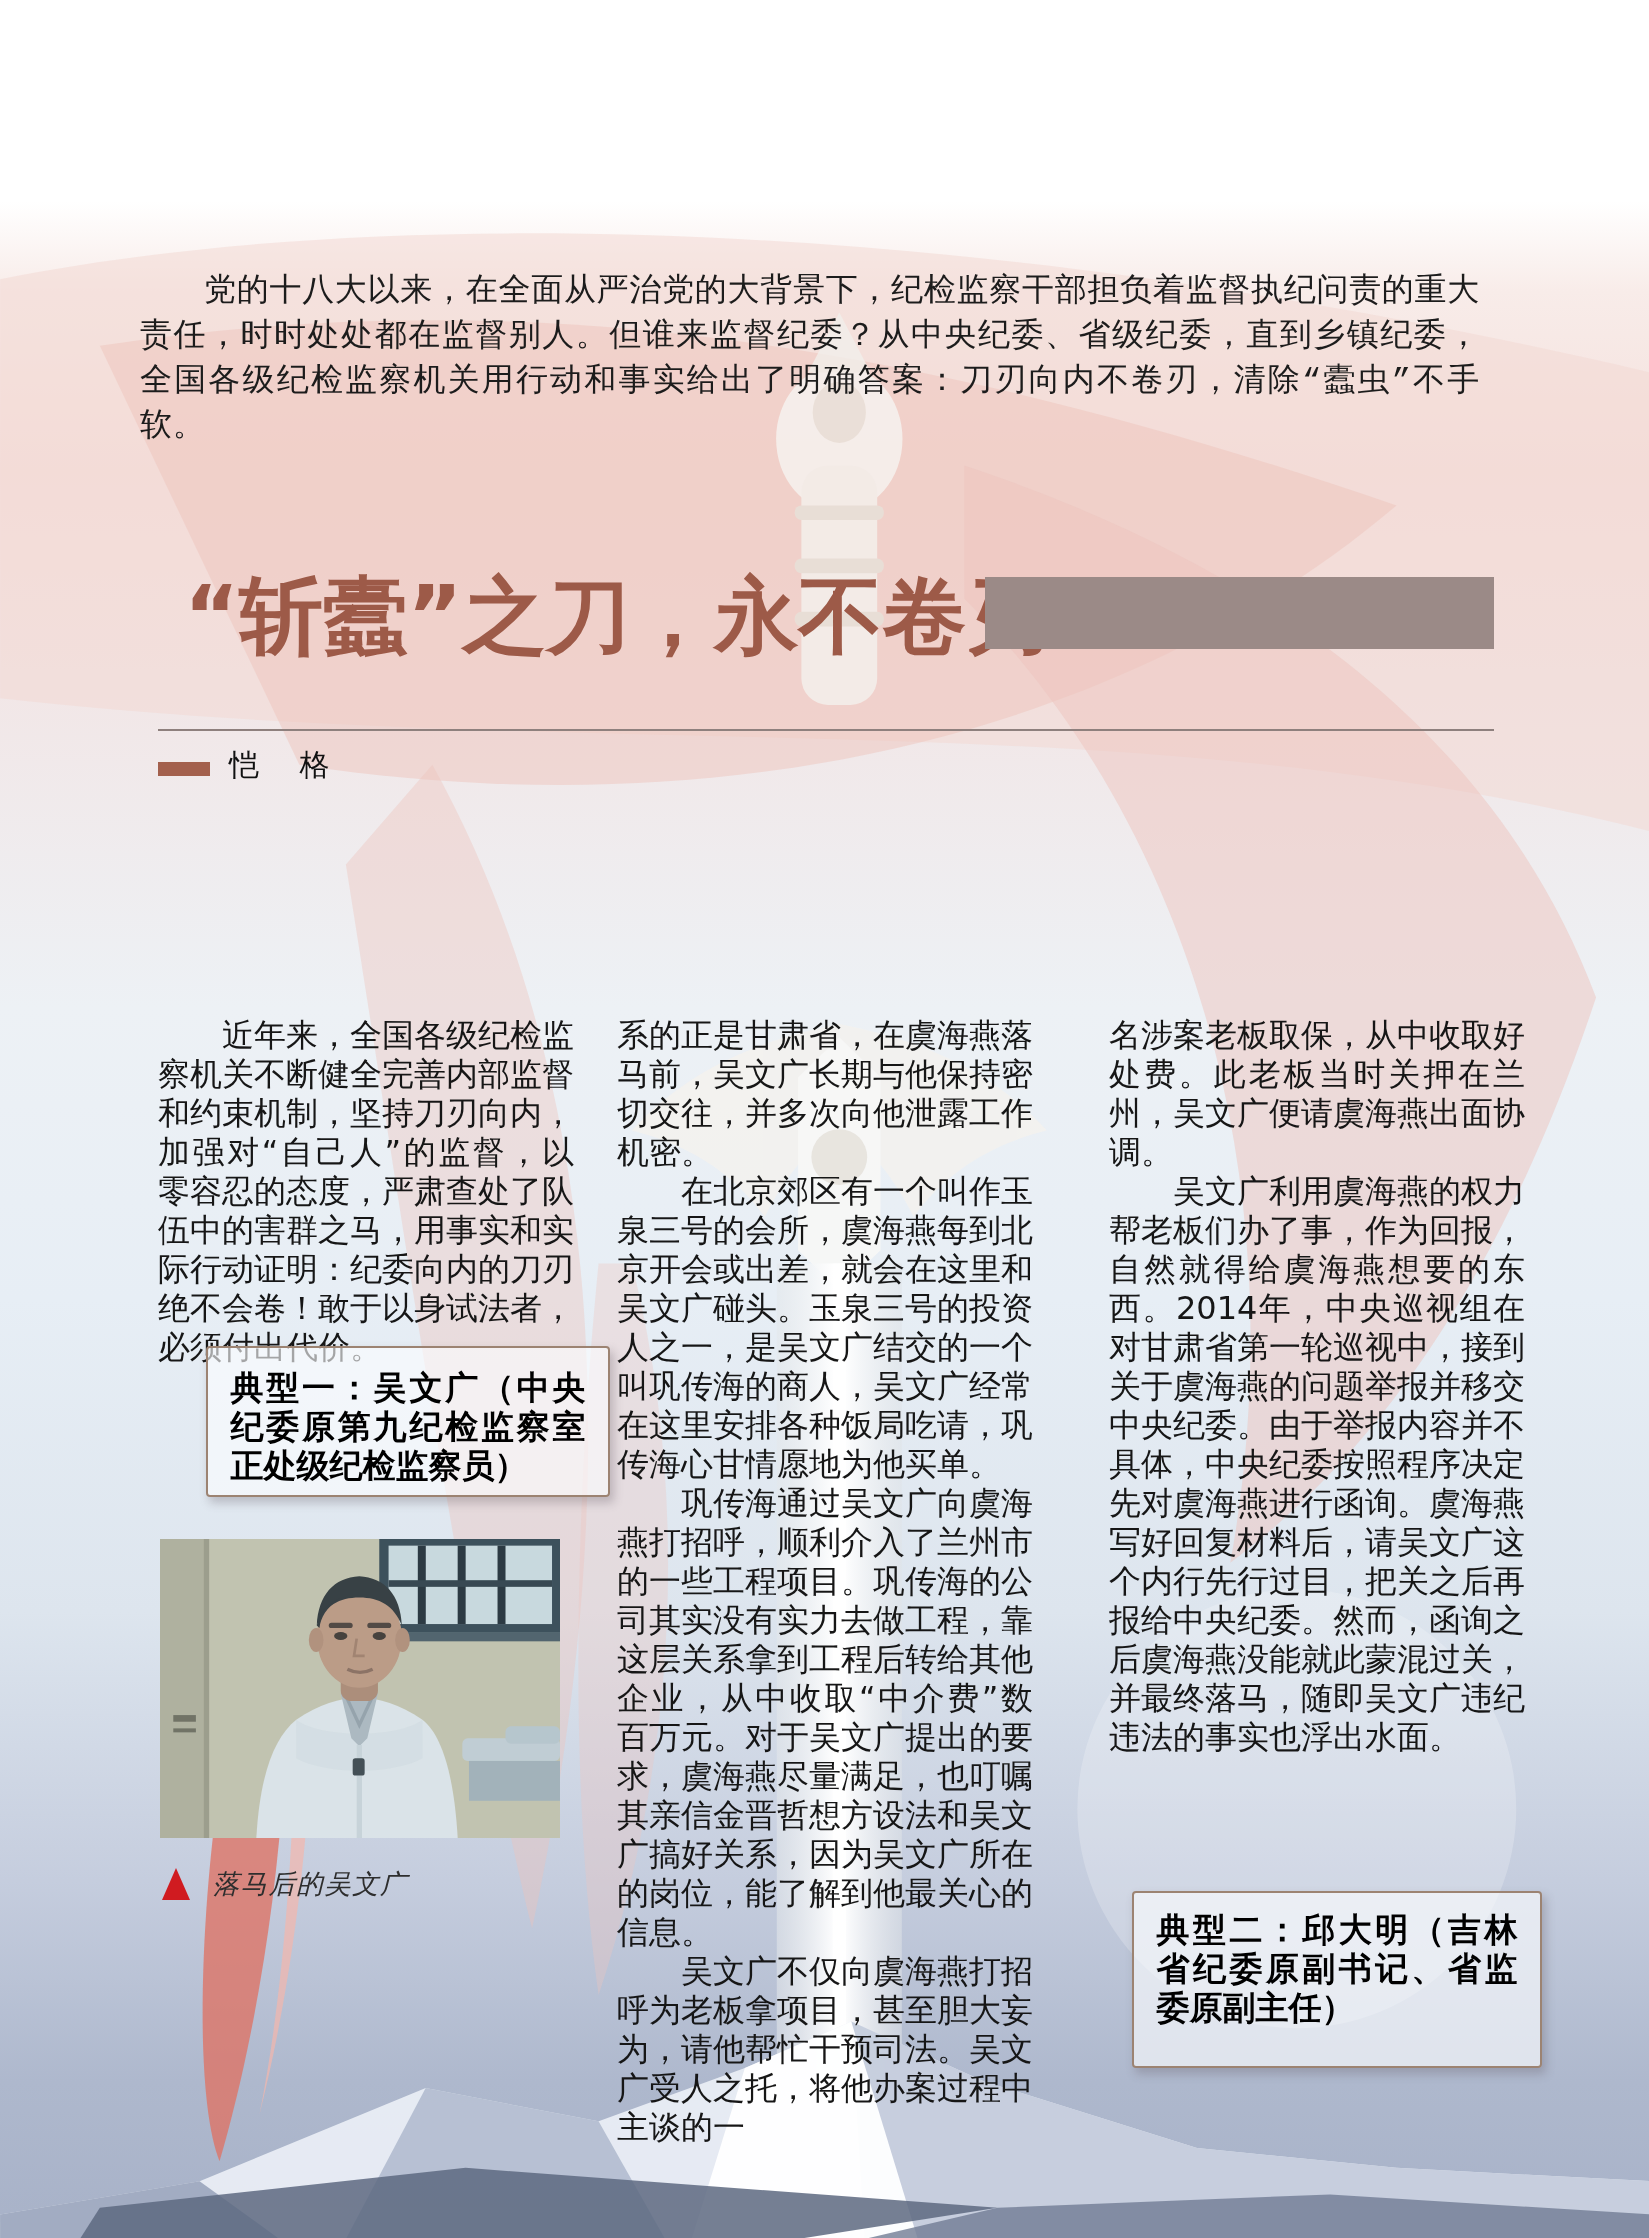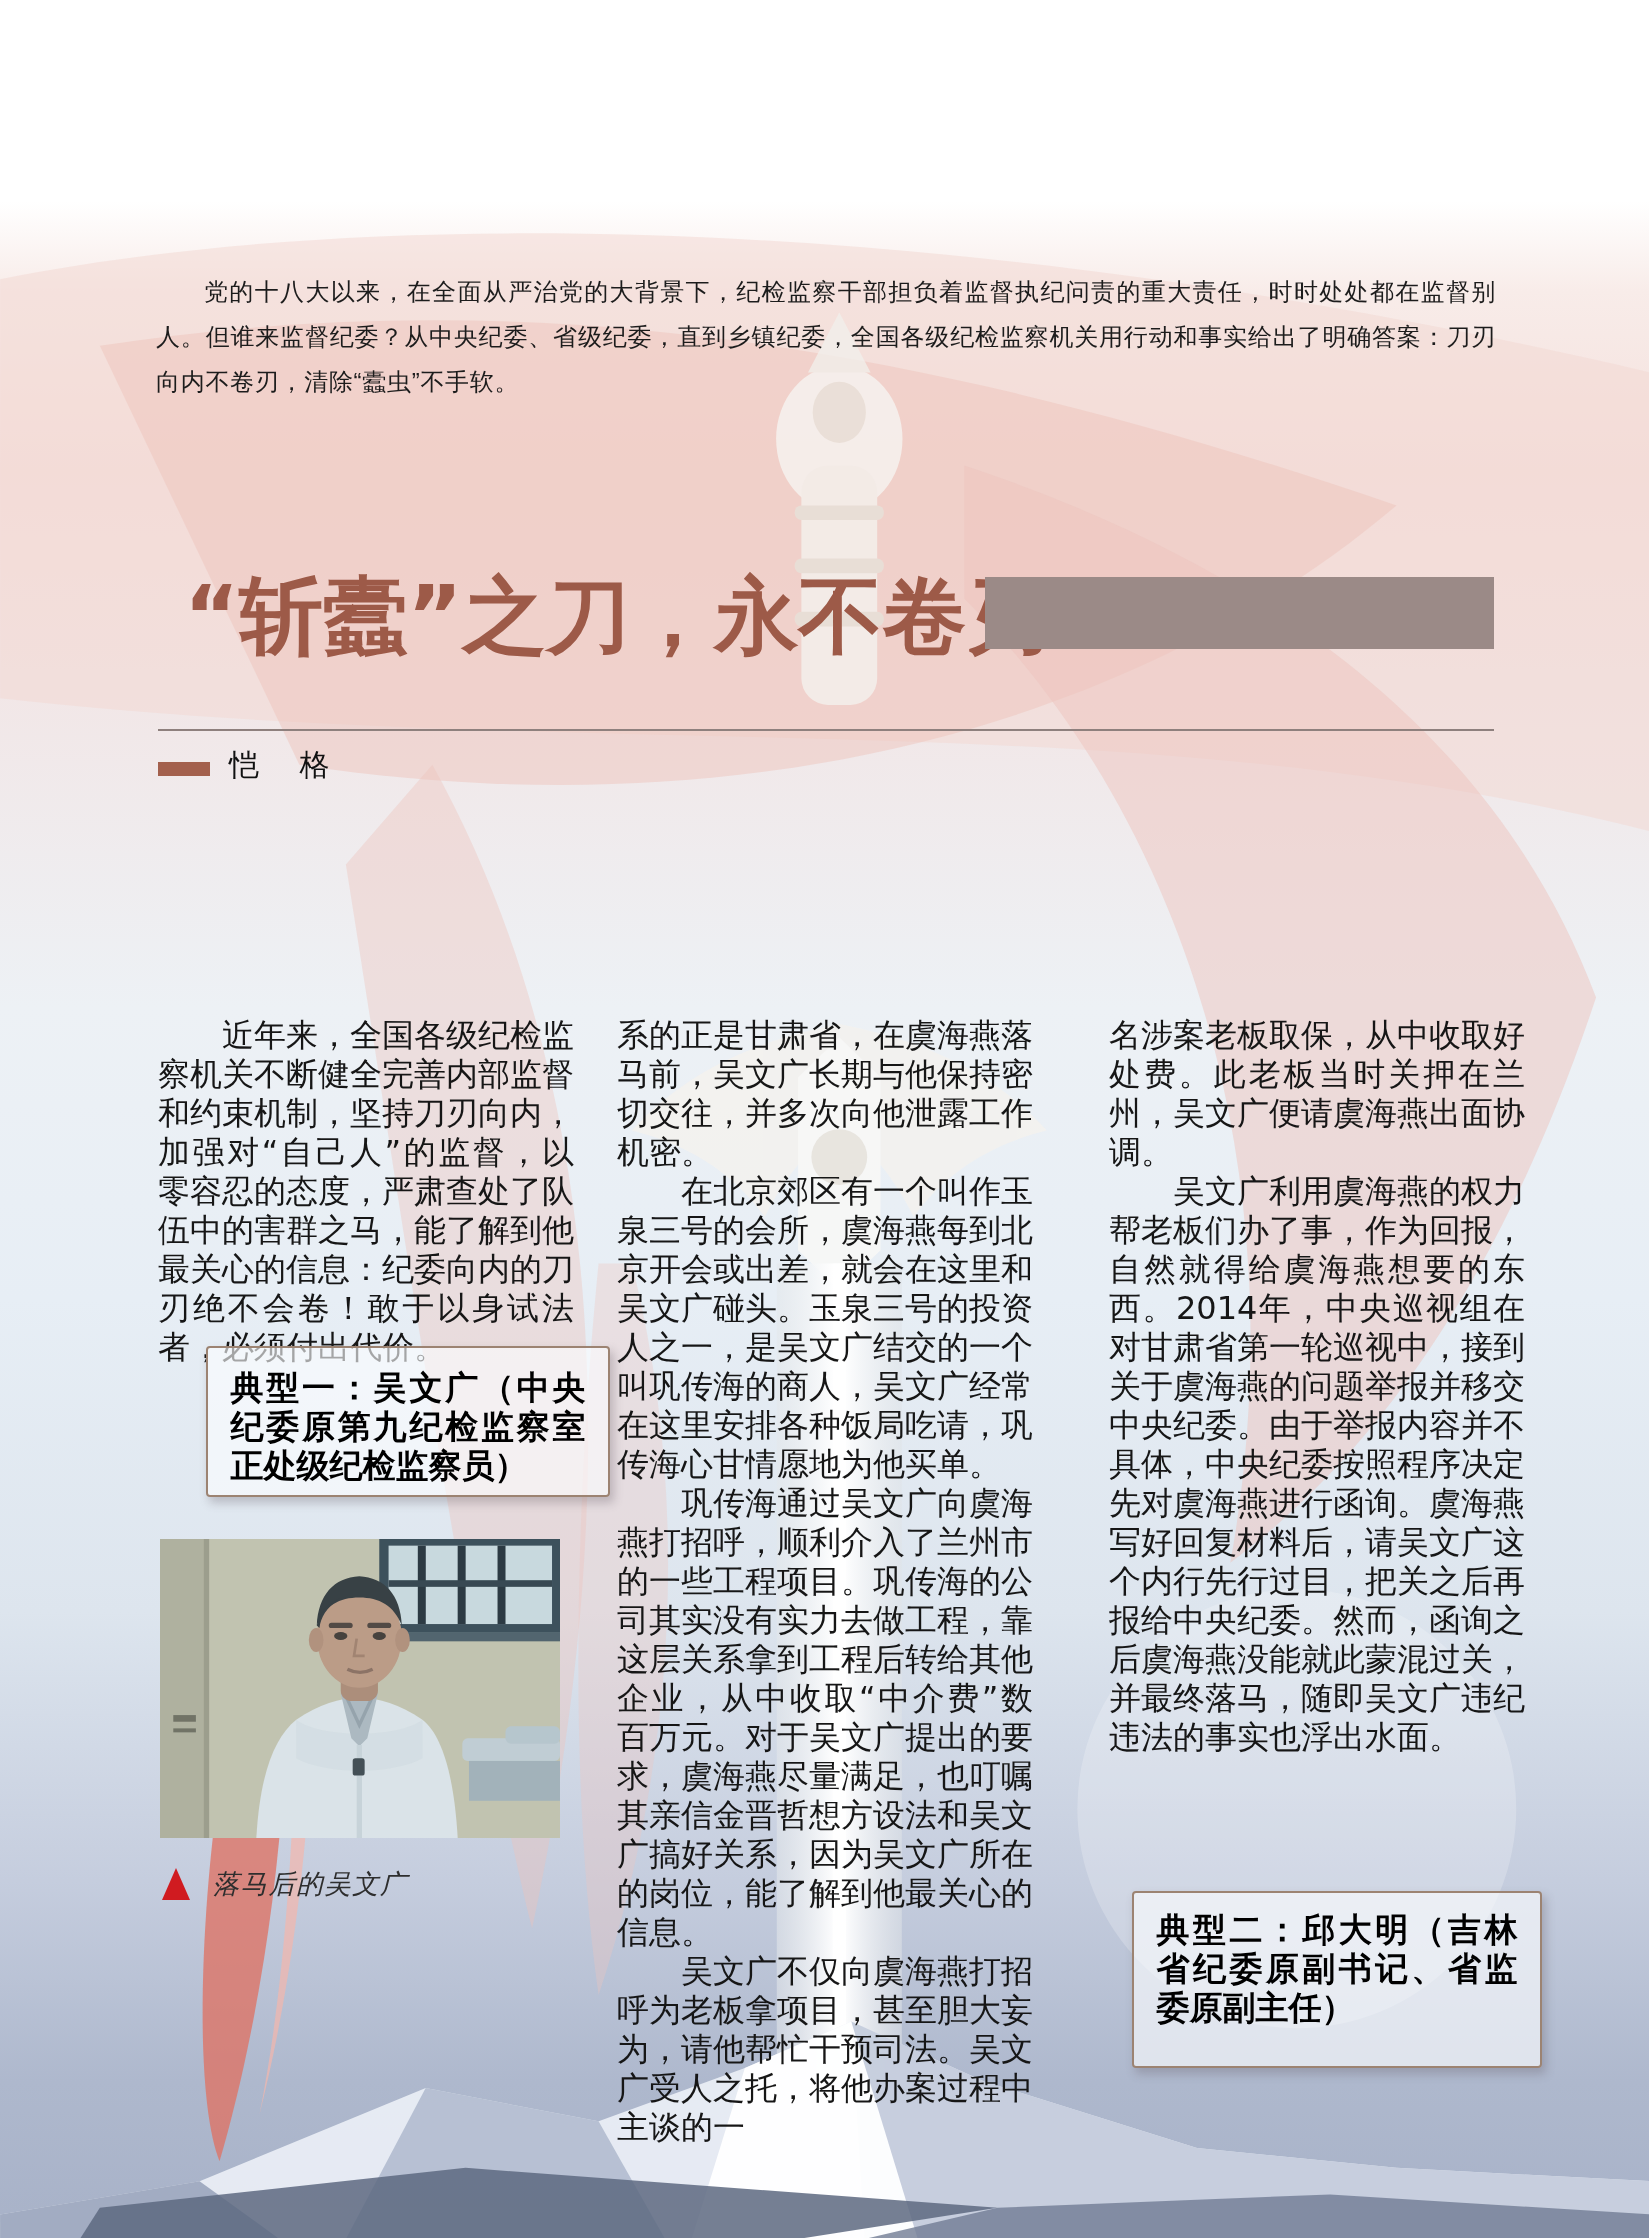--- a/index.html
+++ b/index.html
@@ -1,23 +1,23 @@
 <!DOCTYPE html>
 <html style="font-size:10.6px"><head>
 <meta charset="utf-8">
 <style>
   html,body{margin:0;padding:0;}
   body{font-family:"DejaVu Sans","Liberation Sans",sans-serif;}
   #page{position:relative;width:1650px;height:2239px;overflow:hidden;
         background:linear-gradient(180deg,#ffffff 0%,#ffffff 9%,#f8ece9 13%,#f4e0dc 21%,#f2e6e6 30%,#edf1f5 45%,#e7eef5 58%,#dde5ee 72%,#c5cdde 84%,#aeb8cd 93%,#a8b2c8 100%);}
   #bg-art,#fg-art{position:absolute;left:0;top:0;width:1650px;height:2239px;pointer-events:none;}
 
-  .intro{position:absolute;left:156px;top:269px;width:1340px;
-         font-family:Liberation Sans, sans-serif;
-         font-size:24px;line-height:45px;color:#1c1c1c;letter-spacing:0.7px;
+  .intro{position:absolute;left:140px;top:269px;width:1340px;
+         font-family:Liberation Mono, monospace;
+         font-size:32px;line-height:45px;color:#1c1c1c;letter-spacing:0.7px;
          text-indent:2em;text-align:justify;}
   .title{position:absolute;left:184px;top:560px;font-size:84px;font-weight:800;
          color:#9d5a48;letter-spacing:0px;white-space:nowrap;}
   .taupe-rect{position:absolute;left:985px;top:577px;width:509px;height:72px;background:#9b8a87;}
   .rule{position:absolute;left:158px;top:729px;width:1336px;height:2px;background:#8e807d;}
   .byline-rect{position:absolute;left:158px;top:762px;width:52px;height:14px;background:#a3604d;}
   .byline-name{position:absolute;left:229px;top:745px;font-size:30px;color:#111;letter-spacing:5.3px;}
 
   .col{position:absolute;top:1016px;width:416px;font-size:32px;line-height:39px;
        color:#161616;text-align:justify;}
@@ -98,21 +98,21 @@
 
   <div class="intro">党的十八大以来，在全面从严治党的大背景下，纪检监察干部担负着监督执纪问责的重大责任，时时处处都在监督别人。但谁来监督纪委？从中央纪委、省级纪委，直到乡镇纪委，全国各级纪检监察机关用行动和事实给出了明确答案：刀刃向内不卷刃，清除“蠹虫”不手软。</div>
 
   <div class="title">“斩蠹”之刀，永不卷刃</div>
   <div class="taupe-rect"></div>
   <div class="rule"></div>
   <div class="byline-rect"></div>
   <div class="byline-name">恺　格</div>
 
   <div id="col1" class="col">
-    <p class="ind">近年来，全国各级纪检监察机关不断健全完善内部监督和约束机制，坚持刀刃向内，加强对“自己人”的监督，以零容忍的态度，严肃查处了队伍中的害群之马，能了解到他最关心的信息：纪委向内的刀刃绝不会卷！敢于以身试法者，必须付出代价。</p>
+    <p class="ind">近年来，全国各级纪检监察机关不断健全完善内部监督和约束机制，坚持刀刃向内，加强对“自己人”的监督，以零容忍的态度，严肃查处了队伍中的害群之马，用事实和实际行动证明：纪委向内的刀刃绝不会卷！敢于以身试法者，必须付出代价。</p>
   </div>
 
   <div id="box1" class="casebox">典型一：吴文广（中央纪委原第九纪检监察室正处级纪检监察员）</div>
 
   <svg class="photo" viewBox="0 0 602 450" xmlns="http://www.w3.org/2000/svg">
     <rect width="602" height="450" fill="#cfcab0"></rect>
     <rect x="0" y="0" width="70" height="450" fill="#b9b49b"></rect>
     <rect x="66" y="0" width="8" height="450" fill="#a39e86"></rect>
     <rect x="20" y="265" width="34" height="10" fill="#6f6b58"></rect>
     <rect x="20" y="285" width="34" height="6" fill="#6f6b58"></rect>

